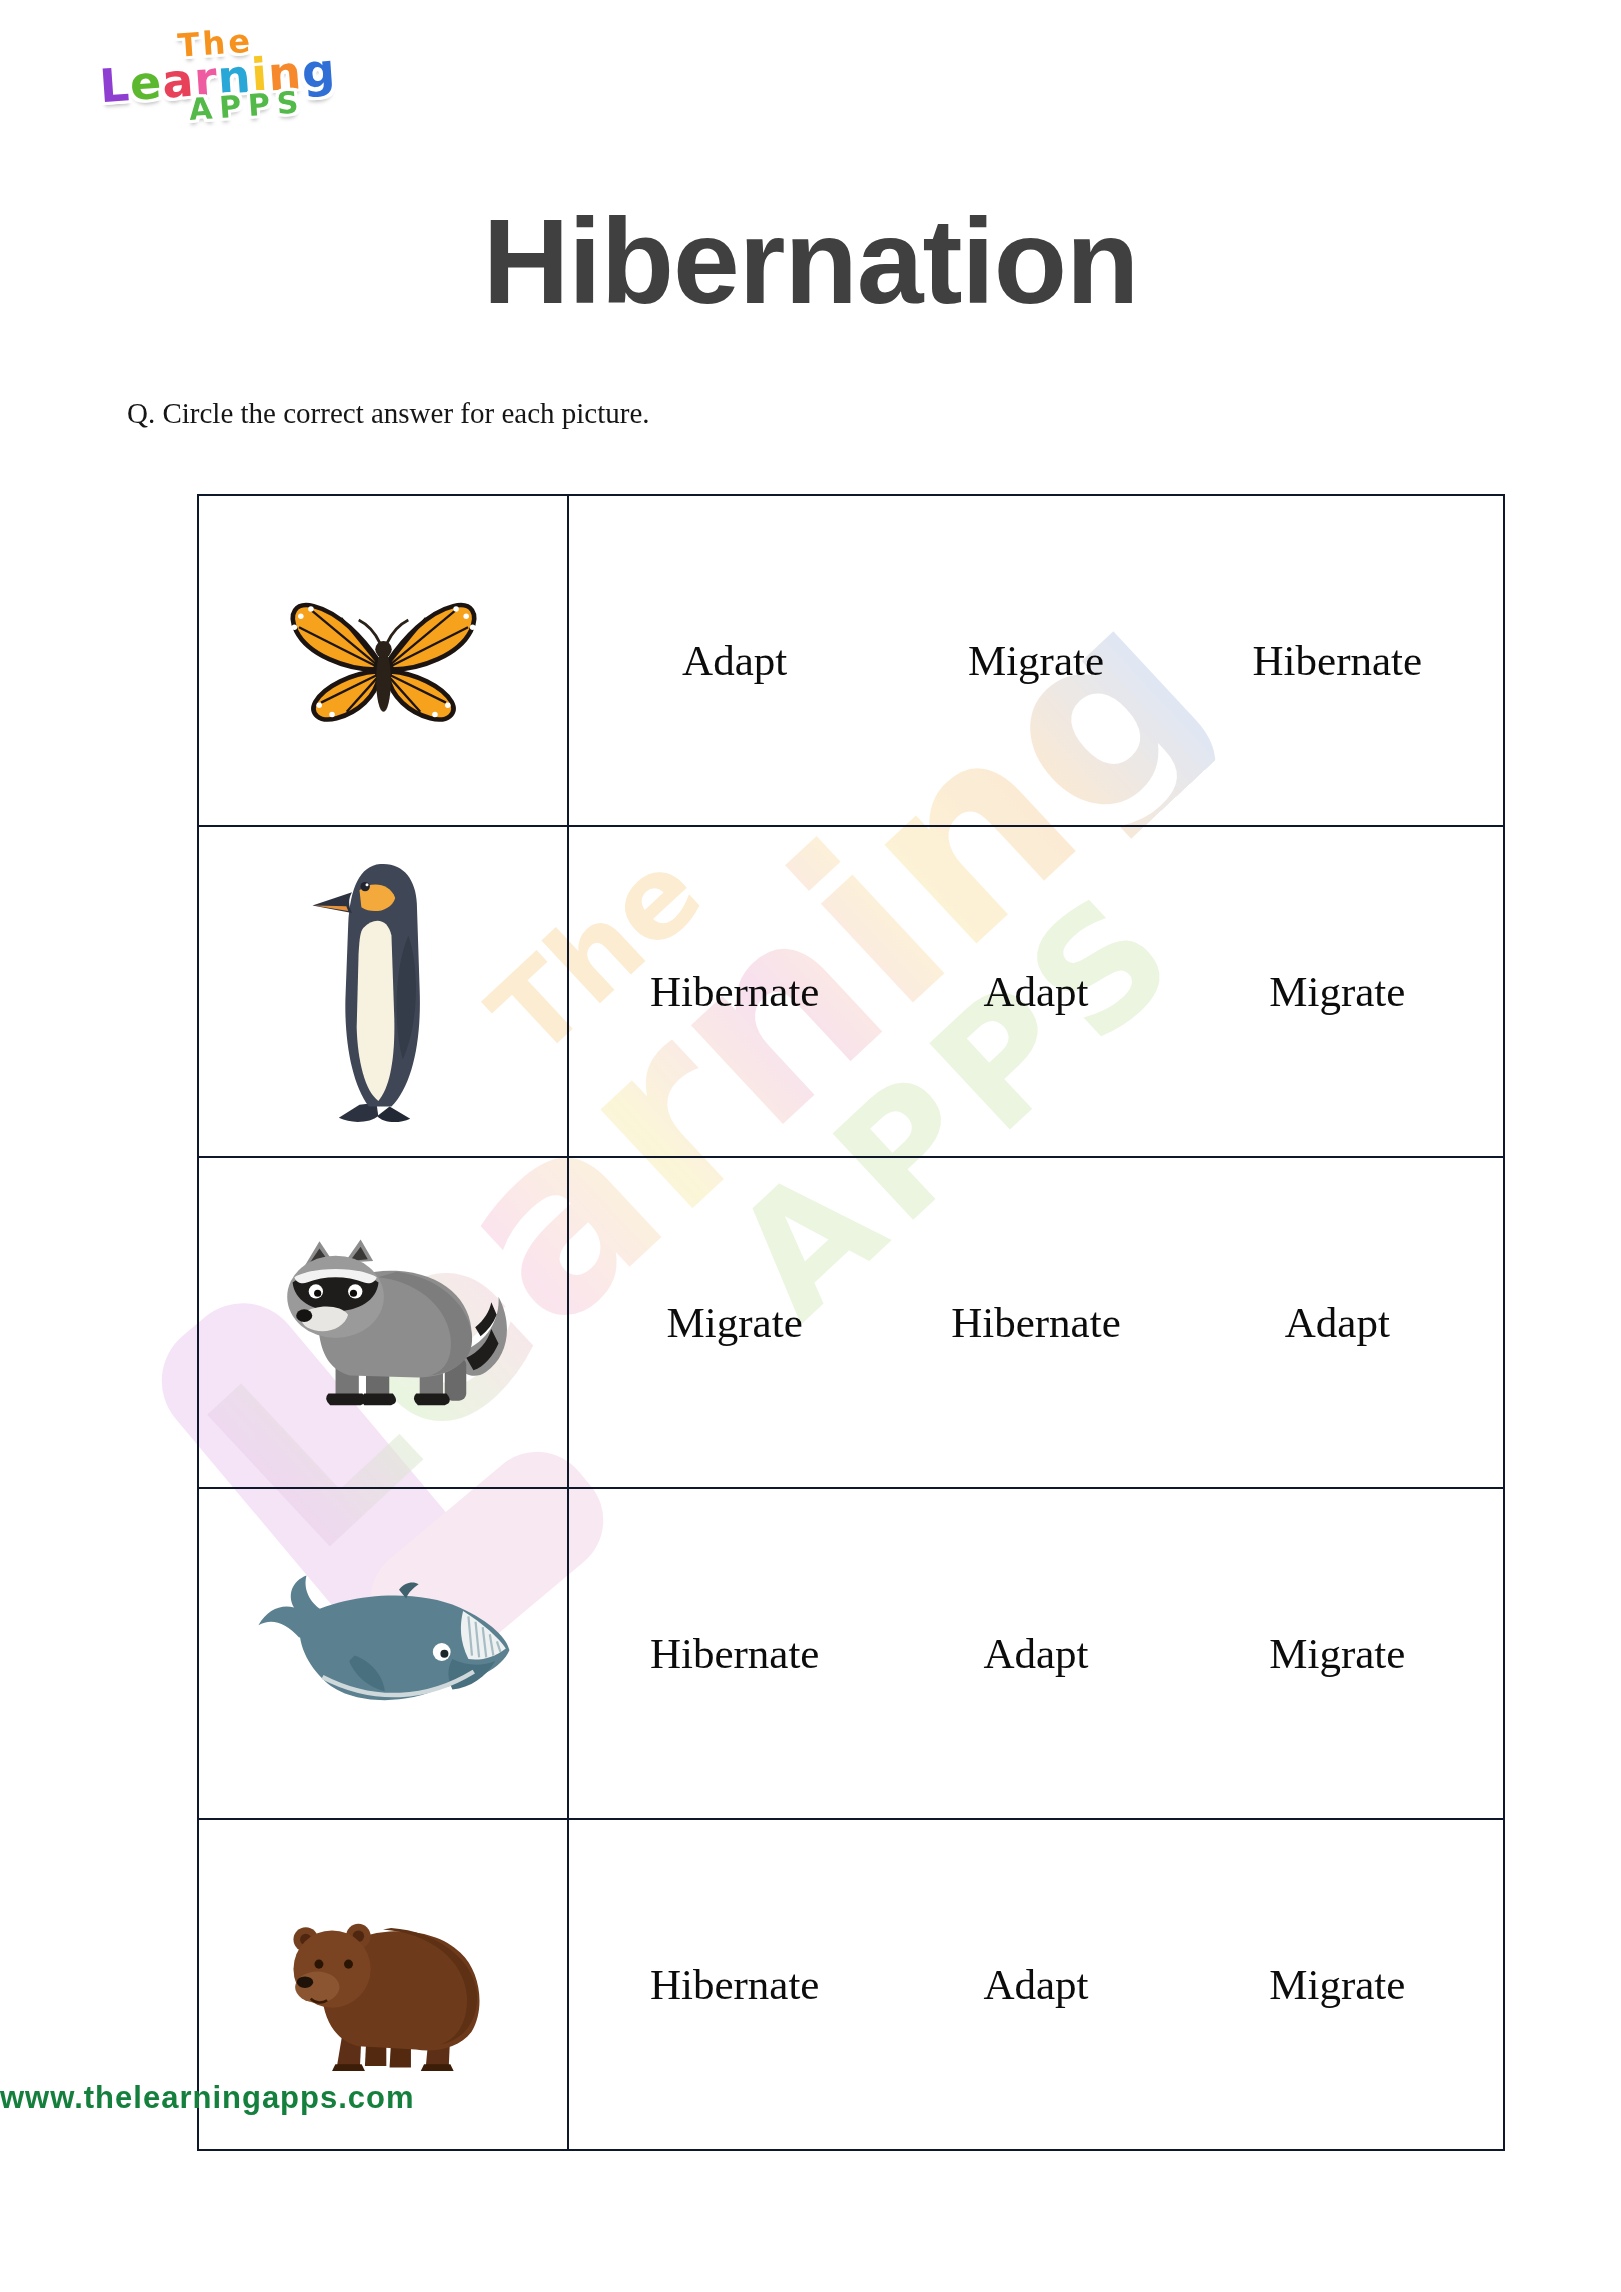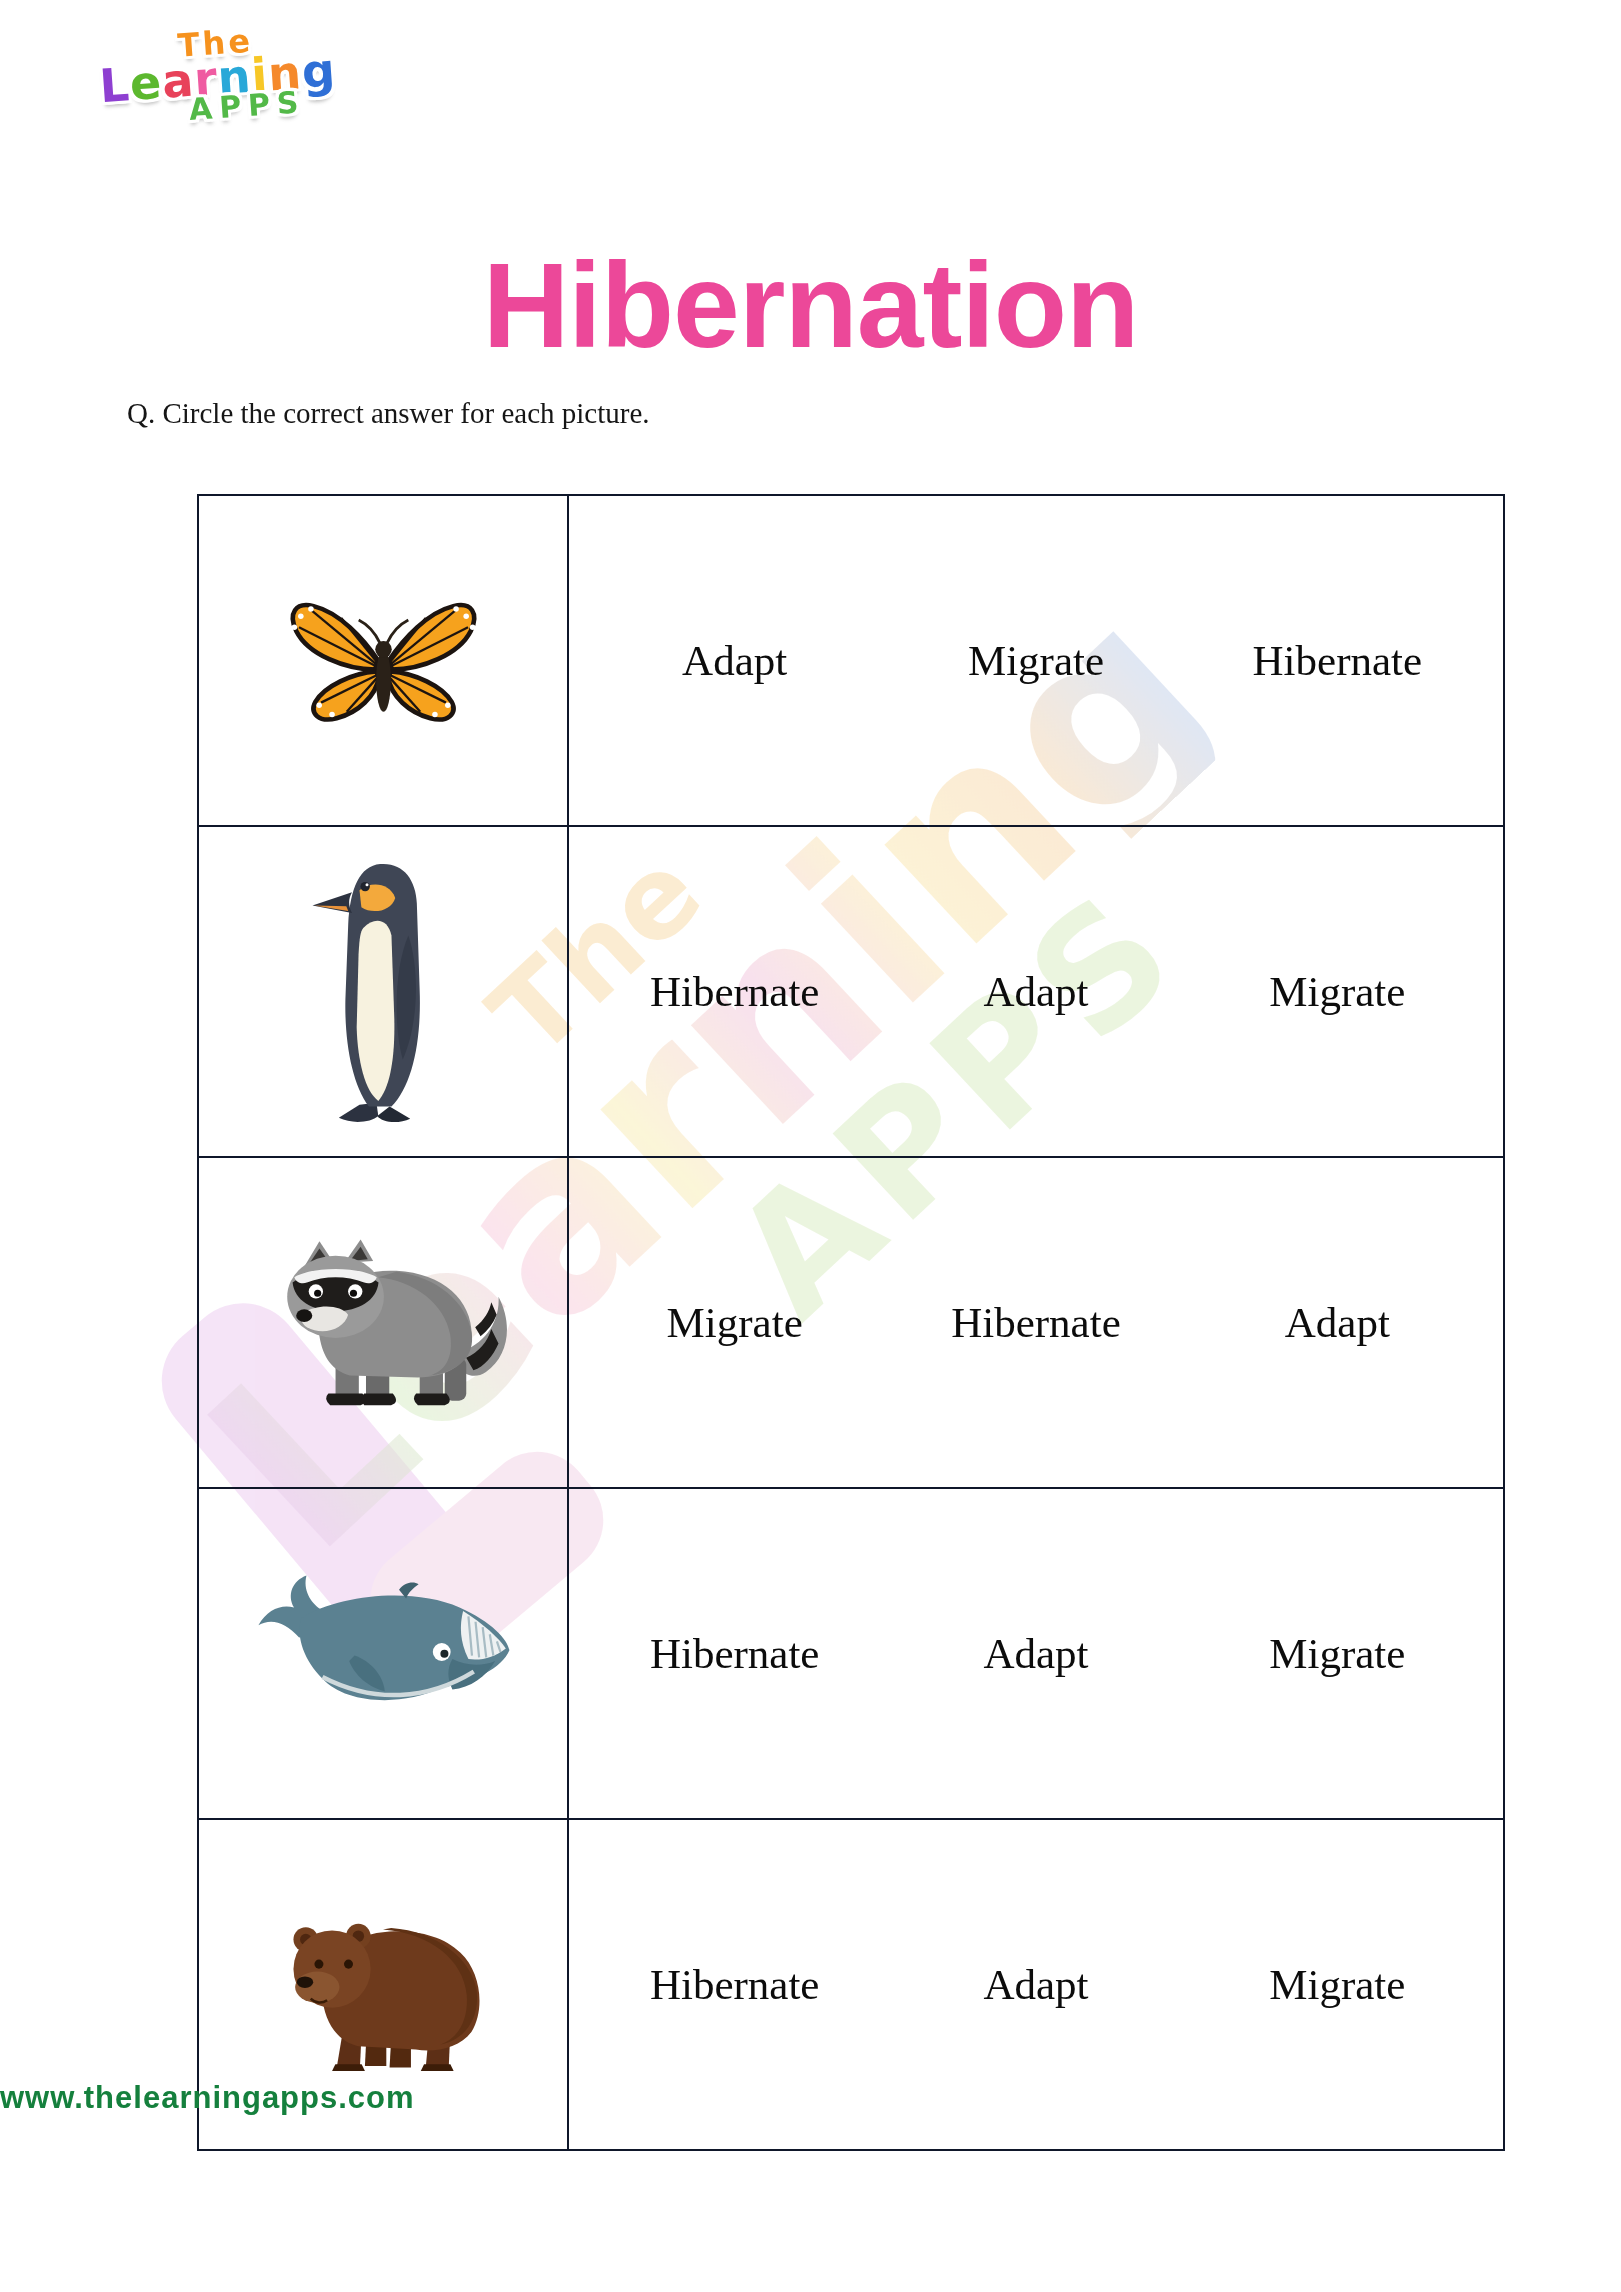--- a/index.html
+++ b/index.html
@@ -80,21 +80,21 @@
 <div class="wm-check">
   <div class="bar-v"></div>
   <div class="bar-h"></div>
 </div>
 <div class="wm-group">
   <div class="wm-the">The</div>
   <div class="wm-learning">Learning</div>
   <div class="wm-apps">APPS</div>
 </div>
 
-<div class="title" style="color: #ec4899; margin-top: 44px;">Hibernation</div>
+<div class="title" style="color: #404040;">Hibernation</div>
 <div class="question">Q. Circle the correct answer for each picture.</div>
 
 <table class="worksheet">
 
   <tbody>
       <tr>
     <td class="img-cell">
       <svg viewBox="0 0 240 160" width="221" height="147">
         <g stroke="#1c1410" stroke-width="5" fill="#f6a21d" stroke-linejoin="round">
           <path d="M126,82 C142,58 168,30 196,23 C216,18 224,31 215,50 C202,76 161,92 129,92 Z"></path>

